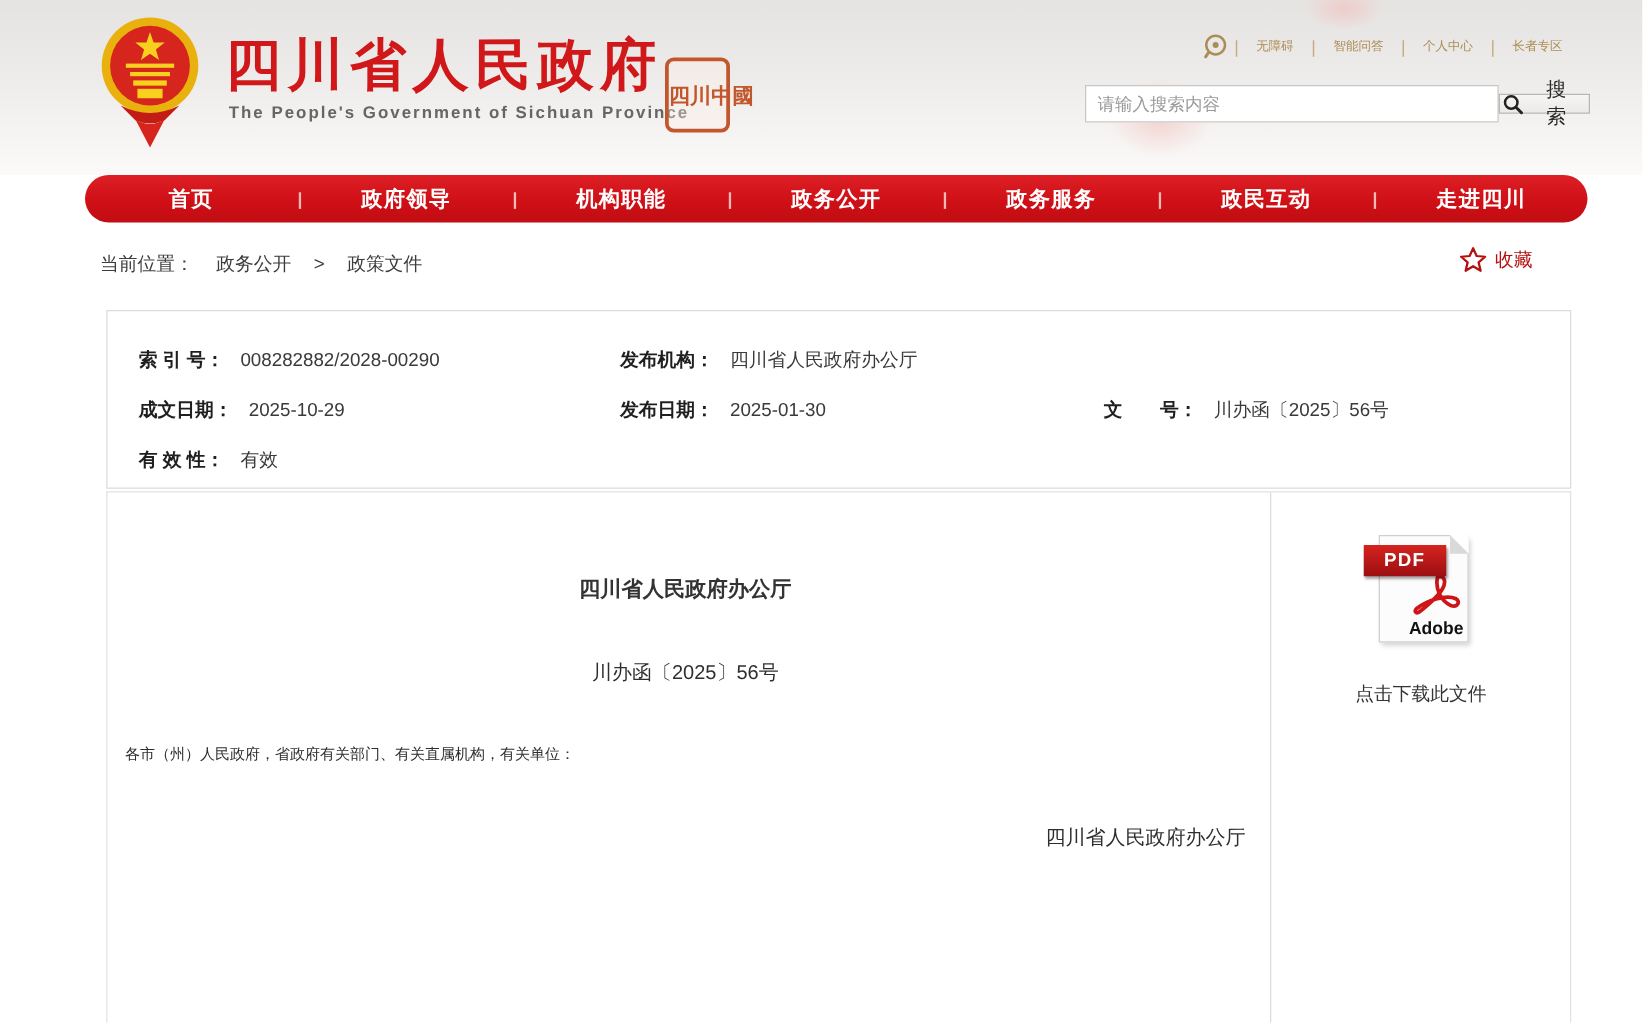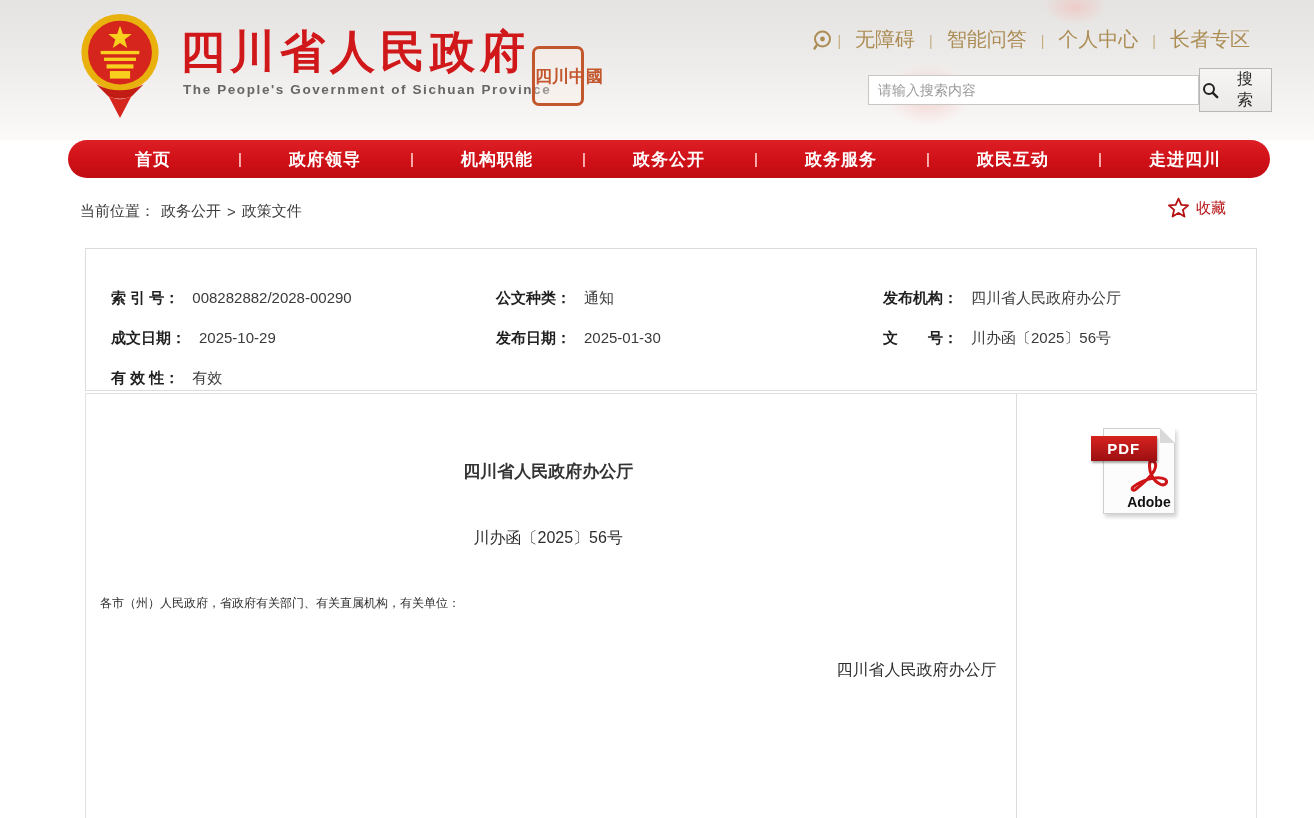--- a/index.html
+++ b/index.html
@@ -30,65 +30,65 @@
   .seal {
     position:absolute; left:532px; top:46px; width:52px; height:60px;
     border:3px solid #c2562c; border-radius:7px; color:#c2562c;
     display:grid; grid-template-columns:1fr 1fr; grid-auto-flow:column;
     align-items:center; justify-items:center; font-size:17px; font-weight:bold;
     background:rgba(255,240,232,.35); line-height:1;
     font-family:"Liberation Serif","DejaVu Serif",serif;
   }
   .top-links {
     position:absolute; top:26px; right:50px; display:flex; align-items:center;
-    font-size:20px; color:#ab8d55;
+    font-size:10px; color:#ab8d55;
   }
   .top-links a { color:#ab8d55; text-decoration:none; padding:0 14px; }
   .tl-sep::before { content:"|"; color:#c5ac80; font-size:14px; }
   .acc-icon { margin-right:4px; display:inline-flex; }
   .search-bar { position:absolute; left:868px; top:68px; display:flex; align-items:center; }
   .search-input {
     width:331px; height:30px; border:1px solid #c9c7c5; background:#fff;
     padding:0 9px; font-size:14px; color:#333; outline:none;
   }
   .search-input::placeholder { color:#9b9b9b; }
   .search-btn {
-    width:73px; height:44px; margin-left:0; border:1px solid #b9b7b5;
+    width:73px; height:16px; margin-left:0; border:1px solid #b9b7b5;
     background:linear-gradient(#f6f5f4,#eceae8); display:flex; align-items:center;
     justify-content:center; gap:4px; font-size:16px; color:#2b2b2b; cursor:pointer;
     letter-spacing:4px; padding-left:2px;
   }
   
   .nav {
     position:absolute; left:68px; top:140px; width:1202px; height:38px;
     background:linear-gradient(180deg,#dd2026 0%,#cf1016 55%,#c00d13 100%);
     border-radius:19px; display:flex; align-items:center;
   }
   .nav a {
     flex:1; text-align:center; color:#fff; font-size:17px; font-weight:bold;
     text-decoration:none; letter-spacing:1px;
   }
   .nav-sep { width:2px; text-align:center; color:#f6b9b6; font-weight:bold; font-size:14px; }
   .nav-sep::before { content:"|"; }
   
   .breadcrumb {
     position:absolute; left:80px; top:202px; font-size:15px; color:#3c3c3c;
-    display:flex; align-items:center; gap:6px;
+    display:flex; align-items:center; gap:18px;
   }
   .breadcrumb a { color:#3c3c3c; text-decoration:none; }
   .favorite {
     position:absolute; right:88px; top:196px; display:flex; align-items:center;
     gap:5px; color:#b50f10; font-size:15px; cursor:pointer;
   }
   
   .meta-box {
     position:absolute; left:85px; top:248px; width:1172px; height:143px;
     border:1px solid #dcdcdc; background:#fff; padding-top:19px;
   }
-  .meta-row { display:flex; height:40px; align-items:flex-end; padding-left:25px; }
+  .meta-row { display:flex; height:40px; align-items:center; padding-left:25px; }
   .meta-cell { display:flex; align-items:baseline; }
   .meta-cell.c1 { width:385px; }
   .meta-cell.c2 { width:387px; }
   .meta-label { font-weight:bold; color:#1f1f1f; font-size:15px; white-space:pre; }
   .meta-value { color:#3a3a3a; font-size:15px; margin-left:13px; }
   
   .content-box {
     position:absolute; left:85px; top:393px; width:1172px; height:426px;
     border:1px solid #e2e2e2; border-bottom:none; background:#fff; display:flex;
   }
@@ -215,24 +215,20 @@
     </svg>
   </span>
   <span>收藏</span>
 </div>
 
 <div class="meta-box">
   <div class="meta-row">
     <div class="meta-cell c1">
       <span class="meta-label">索 引 号：</span>
       <span class="meta-value">008282882/2028-00290</span>
-    </div>
-    <div class="meta-cell c2">
-      <span class="meta-label">公文种类：</span>
-      <span class="meta-value">通知</span>
     </div>
     <div class="meta-cell c3">
       <span class="meta-label">发布机构：</span>
       <span class="meta-value">四川省人民政府办公厅</span>
     </div>
   </div>
   <div class="meta-row">
     <div class="meta-cell c1">
       <span class="meta-label">成文日期：</span>
       <span class="meta-value">2025-10-29</span>
@@ -268,14 +264,15 @@
         <div class="pdf-fold"></div>
         <span class="pdf-swoosh">
           <svg width="40" height="36" viewBox="0 0 60 54">
             <path d="M30 4 C38 1 41 9 36 18 C31 27 18 38 8 46 C4 49 1 44 6 41 C16 33 40 24 52 30 C58 33 54 41 46 38 C34 33 27 18 30 4 Z" fill="none" stroke="#cf1418" stroke-width="4.5" stroke-linejoin="round"></path>
           </svg>
         </span>
         <span class="pdf-adobe">Adobe</span>
       </div>
       <div class="pdf-banner">PDF</div>
     </div>
+    <div class="pdf-label">点击下载此文件</div>
   </div>
 </div>
 
 </body></html>

